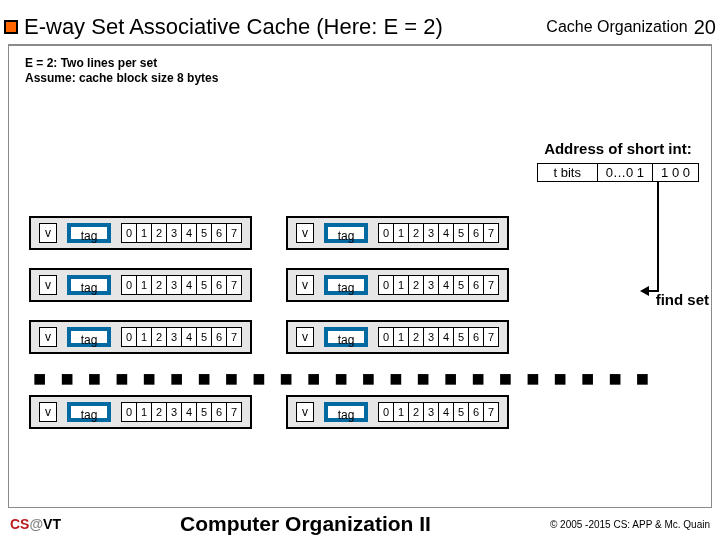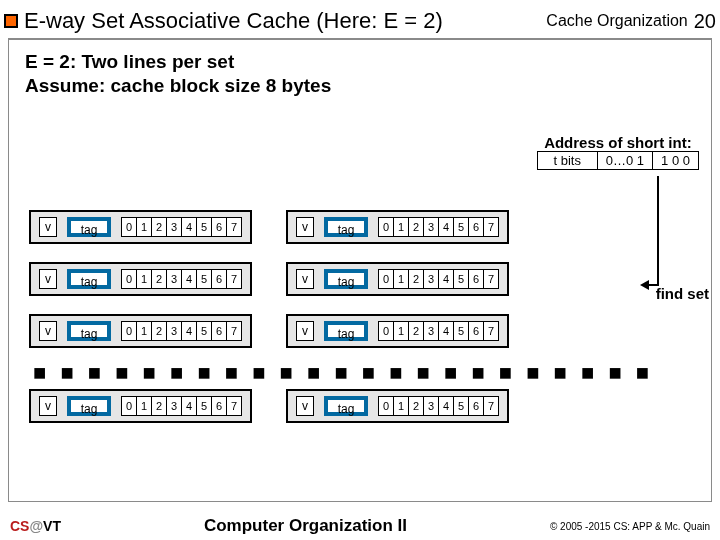--- a/index.html
+++ b/index.html
@@ -8,21 +8,21 @@
     height: 540px;
     font-family: Arial, Helvetica, sans-serif;
     background: #fff;
     color: #000;
     position: relative;
     overflow: hidden;
   }
   .header {
     display: flex;
     align-items: center;
-    padding: 8px 4px 4px 4px;
+    padding: 14px 4px 4px 4px;
     border-radius: 15px;
   }
   .sq {
     width: 14px;
     height: 14px;
     border: 2px solid #000;
     background: #ff6600;
     margin-right: 6px;
     flex: 0 0 auto;
   }
@@ -42,38 +42,38 @@
   }
   .body {
     border: 1px solid #8a8a8a;
     border-top: 2px solid #8a8a8a;
     margin: 0 8px 0 8px;
     height: 464px;
     position: relative;
     padding: 10px 16px 8px 16px;
   }
   .assumptions {
-    font-size: 19px;
+    font-size: 12px;
     font-weight: bold;
     line-height: 1.25;
   }
   .addrblock {
     position: absolute;
     right: 12px;
     top: 94px;
     text-align: center;
   }
   .addrlabel {
     font-size: 15px;
     font-weight: bold;
     text-align: center;
   }
   .addrcells {
     border-collapse: collapse;
-    margin-top: 0;
+    margin-top: 6px;
   }
   .addrcells td {
     border: 1px solid #000;
     padding: 1px 8px;
     font-size: 13px;
     text-align: center;
     background: #fff;
   }
   .addrcells td.tbits { min-width: 60px; }
   .addrcells td.sbits { min-width: 46px; }
@@ -188,21 +188,21 @@
     padding: 0 10px;
     font-size: 14px;
   }
   .footer .logo { font-weight: bold; }
   .footer .logo .c { color: #b91c1c; }
   .footer .logo .at { color: #888; }
   .footer .mid {
     flex: 1 1 auto;
     text-align: center;
     font-weight: bold;
-    font-size: 17px;
+    font-size: 21px;
   }
   .footer .copy { font-size: 10px; }
 </style>
 </head>
 <body>
 
 <div class="header">
   <div class="sq"></div>
   <div class="htitle">E-way Set Associative Cache (Here: E = 2)</div>
   <div class="hcat">Cache Organization</div>

